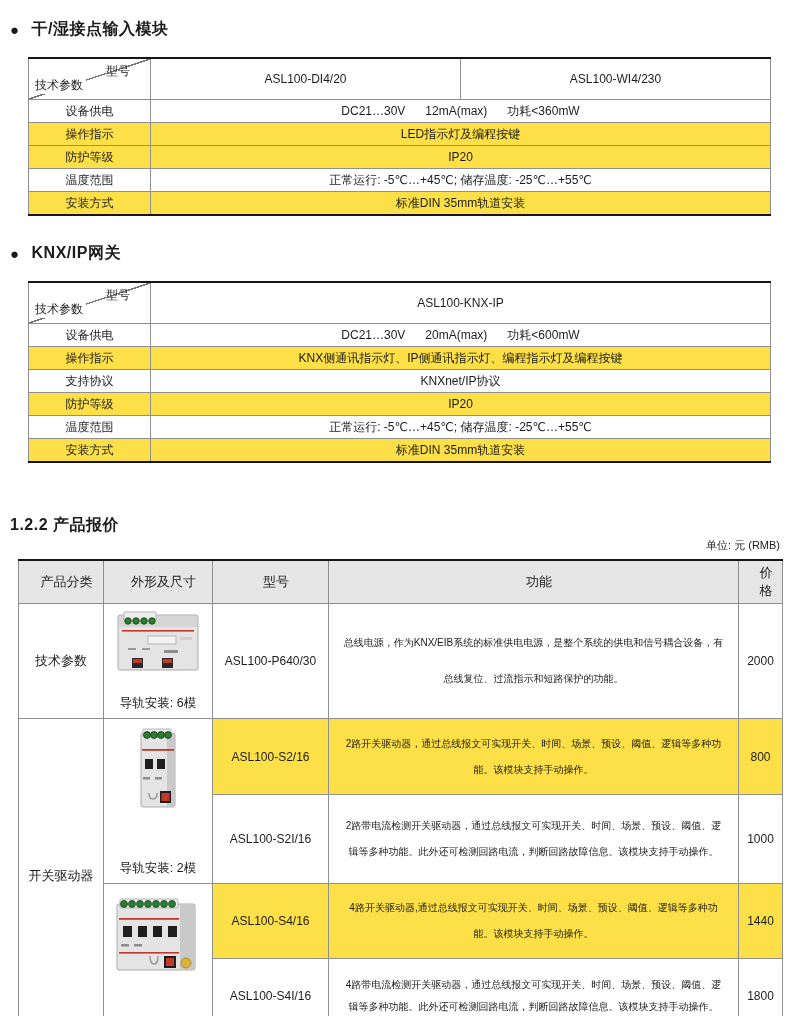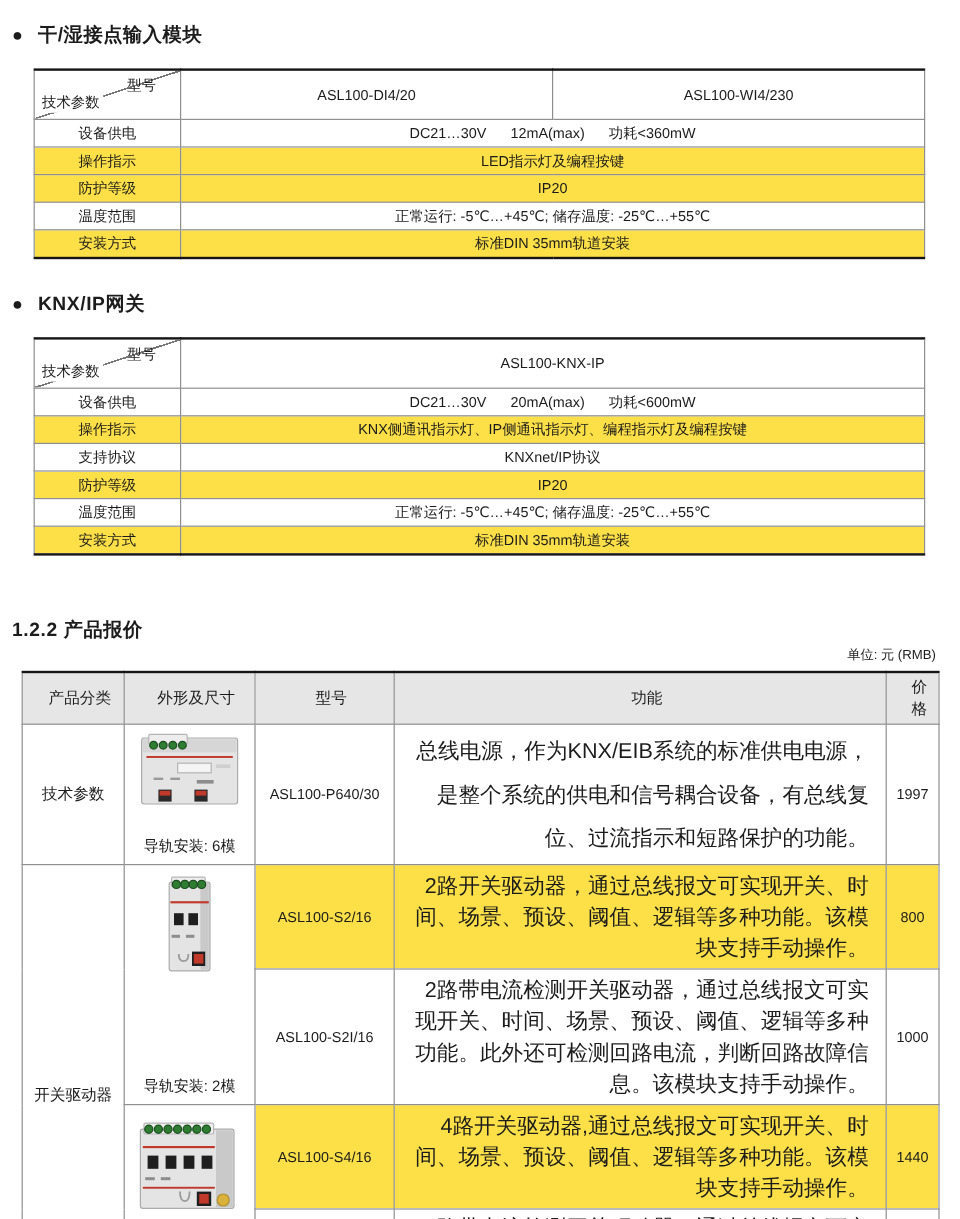--- a/index.html
+++ b/index.html
@@ -37,21 +37,21 @@
       transparent calc(50% - 0.7px), #777 calc(50% - 0.7px),
       #777 calc(50% + 0.7px), transparent calc(50% + 0.7px));
   }
   .corner .cl-top { position:absolute; top:4px; right:20px; }
   .corner .cl-bot { position:absolute; bottom:5px; left:3px; background:#fff; padding:0 3px;text-align:right; }
 
   
   .price { width:764px; margin:4px 0 0 18px; border-top:2.5px solid #151515; border-bottom:2.5px solid #151515; }
   .price tr.phdr td { height:40px; background:#e6e6e6; font-size:13px;padding-left:15px; }
   .price td.cat { font-size:13px; }
-  .price td.desc { text-align:right; padding:4px 14px; line-height:26px; font-size:18px; }
+  .price td.desc { text-align:center; padding:4px 14px; line-height:26px; font-size:10px; }
   .price td.desc.lh-xl { line-height:36px; }
   .price td.desc.lh-sm { line-height:22px; }
   .price td.imgcell { padding:6px 4px; }
   .imgwrap { display:flex; flex-direction:column; align-items:center; justify-content:space-between; height:100%; }
   .imgwrap .photo { display:block; }
   .imgwrap .ilabel { font-size:12.5px; margin-top:4px; }
   tr.r-a td { height:102px; }
   tr.r-b td { height:67px; }
   tr.r-c td { height:80px; }
   tr.r-d td { height:66px; }
@@ -193,21 +193,21 @@
           <rect x="18" y="48" width="11" height="10" fill="#2a2a2a"></rect>
           <rect x="19" y="49" width="9" height="4" fill="#c0392b"></rect>
           <rect x="48" y="48" width="11" height="10" fill="#2a2a2a"></rect>
           <rect x="49" y="49" width="9" height="4" fill="#c0392b"></rect>
         </svg>
         <span class="ilabel">导轨安装: 6模</span>
       </div>
     </td>
     <td>ASL100-P640/30</td>
     <td class="desc lh-xl">总线电源，作为KNX/EIB系统的标准供电电源，是整个系统的供电和信号耦合设备，有总线复位、过流指示和短路保护的功能。</td>
-    <td>1997</td>
+    <td>2000</td>
   </tr>
 
   <tr class="r-b">
     <td class="cat" rowspan="4">开关驱动器</td>
     <td class="imgcell" rowspan="2">
       <div class="imgwrap">
         <svg class="photo" width="54" height="92" viewBox="0 0 54 92">
           <rect x="10" y="8" width="34" height="74" rx="2" fill="#e4e4e4" stroke="#ababab"></rect>
           <rect x="36" y="9" width="7" height="72" fill="#c9c9c9"></rect>
           <rect x="12" y="4" width="28" height="8" rx="1" fill="#ededed" stroke="#b5b5b5"></rect>

